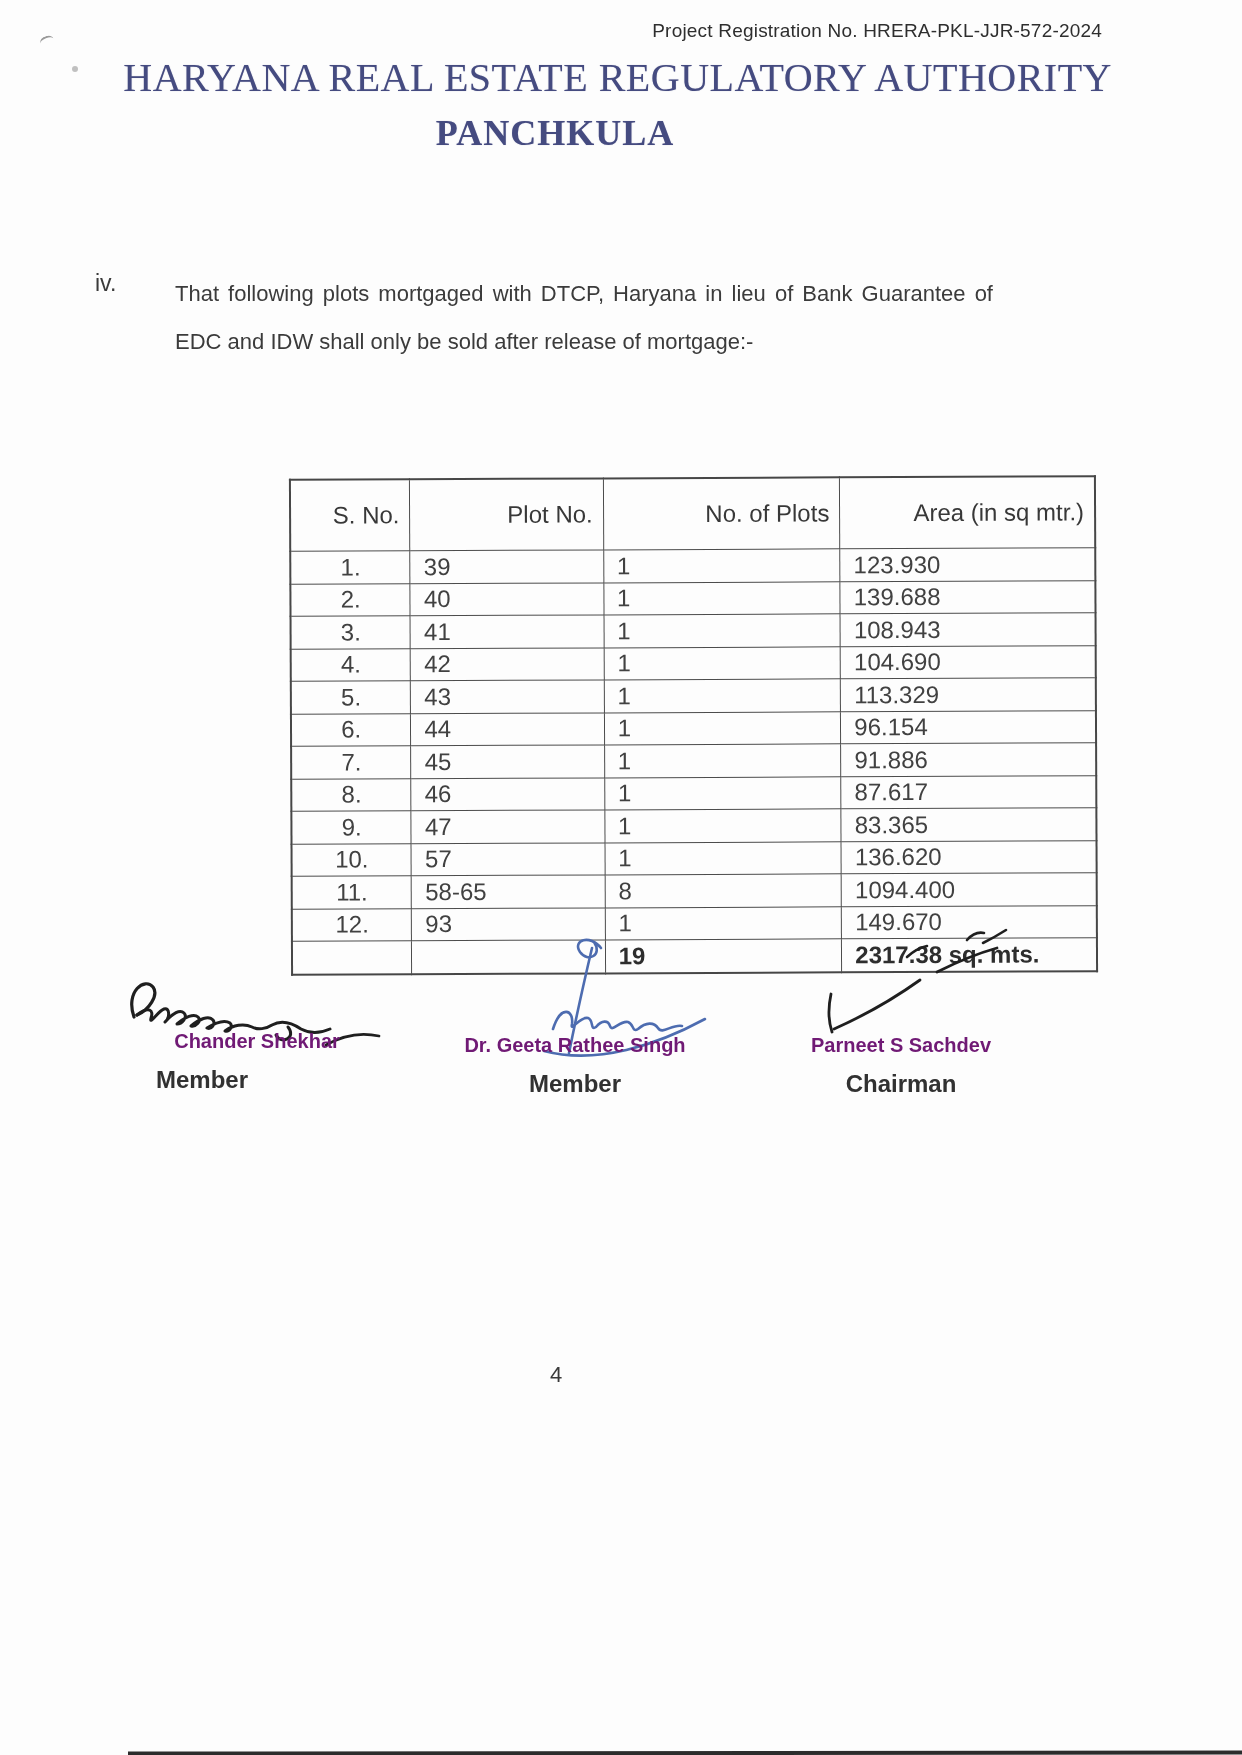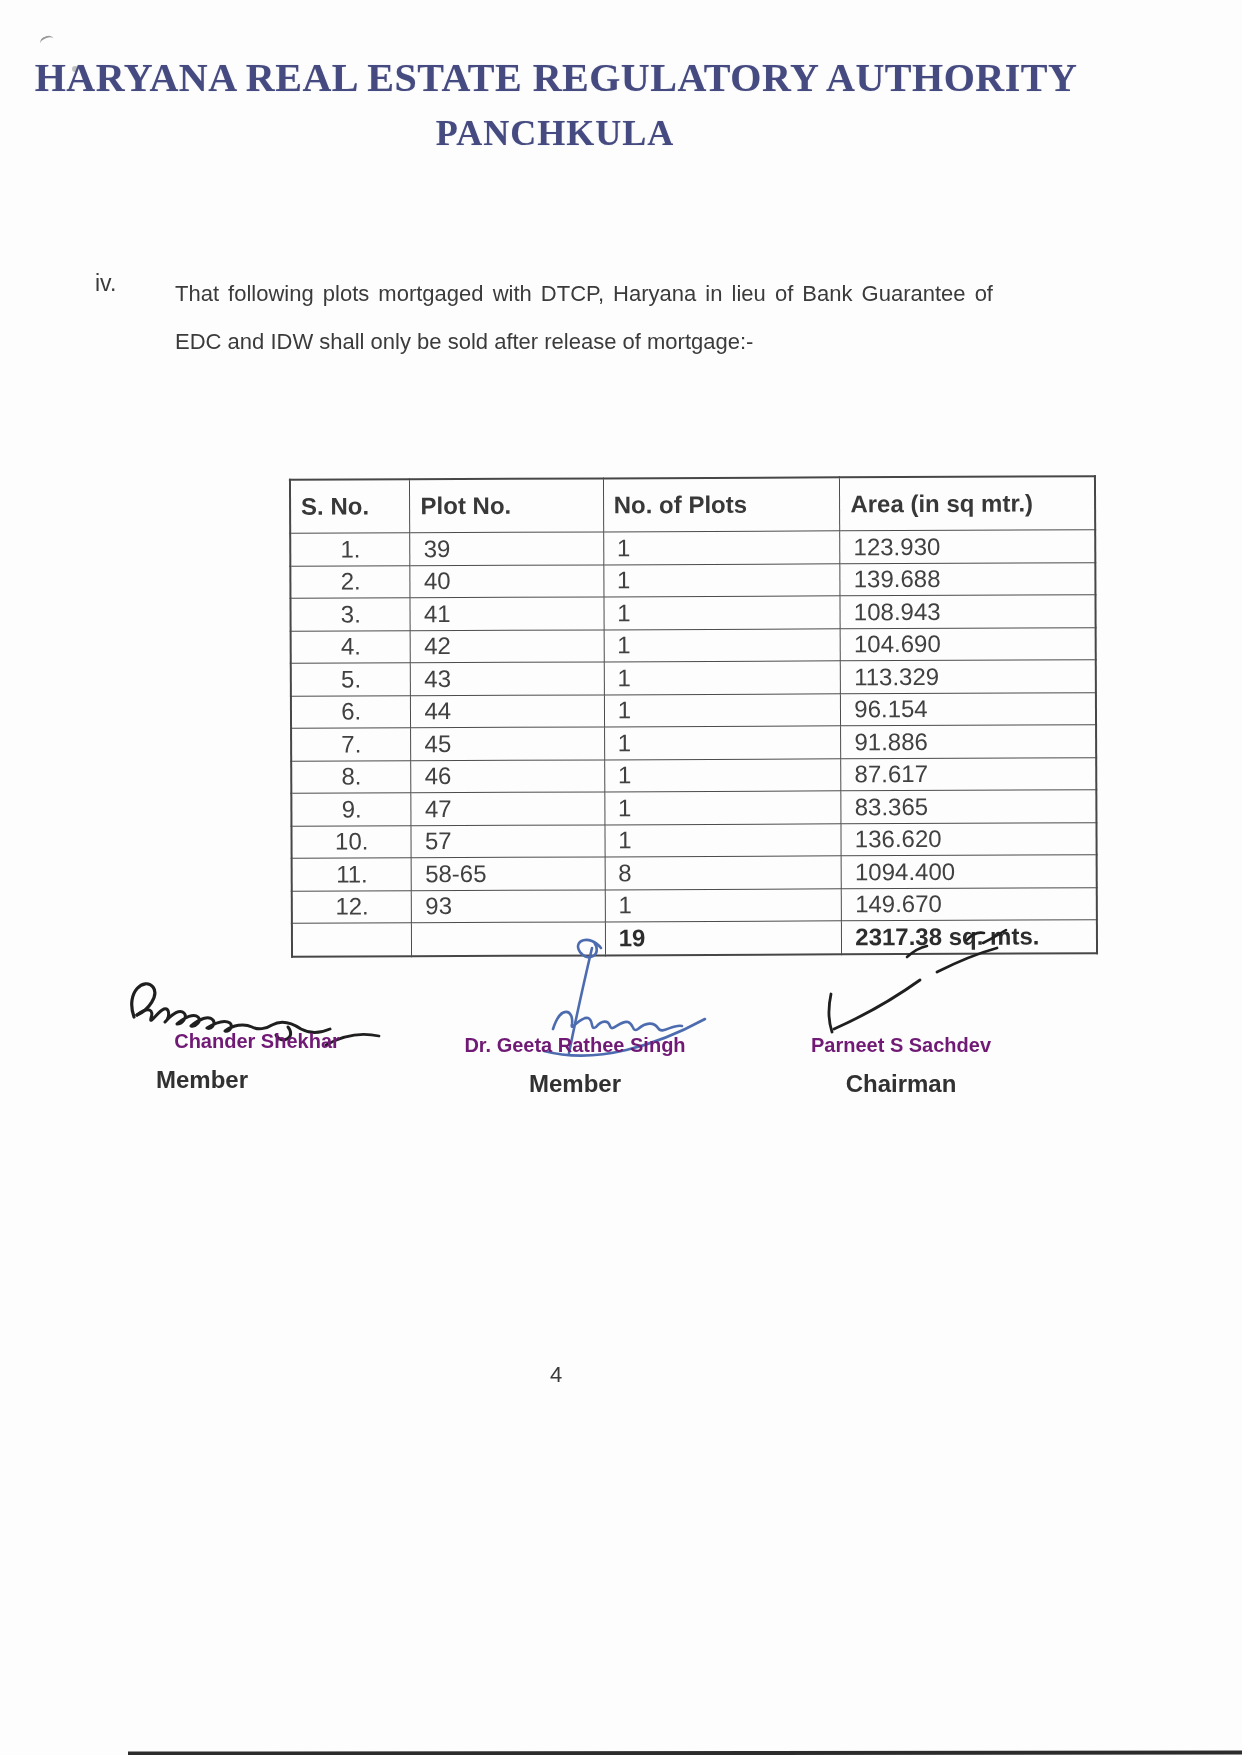--- a/index.html
+++ b/index.html
@@ -6,22 +6,22 @@
   .page {
     position:relative; width:1242px; height:1755px; margin:0 auto;
     background:#fdfdfd; overflow:hidden;
     font-family:"Liberation Sans", sans-serif; color:#3a3a3a;
   }
   .reg-no {
     position:absolute; top:20px; right:140px;
     font-size:19px; letter-spacing:.2px; color:#2e2e2e;
   }
   .title-1 {
-    position:absolute; top:54px; left:0; right:130px; text-align:center;
-    font-family:"Liberation Serif", serif; font-weight:bold;
+    position:absolute; top:54px; left:0; right:130px; text-align:right;
+    font-family:"Liberation Serif", serif; font-weight:normal;
     font-size:40px; letter-spacing:.5px;
     text-shadow:0 0 1px rgba(60,64,120,.35);
   }
   .title-2 {
     position:absolute; top:112px; left:0; right:132px; text-align:center;
     font-family:"Liberation Serif", serif; font-weight:bold;
     font-size:36px; letter-spacing:1px;
     text-shadow:0 0 1px rgba(60,64,120,.35);
   }
   .clause-marker {
@@ -36,22 +36,22 @@
     position:absolute; left:290px; top:477px; width:807px;
     border-collapse:collapse; table-layout:fixed;
     transform:rotate(-.25deg);
     border:2px solid #474747;
   }
   .plots-table col:nth-child(1){width:14.9%;}
   .plots-table col:nth-child(2){width:24.0%;}
   .plots-table col:nth-child(3){width:29.4%;}
   .plots-table col:nth-child(4){width:31.7%;}
   .plots-table th {
-    border:1.6px solid #4c4c4c; height:32px; padding:10px 10px;
-    font-size:24px; text-align:left; color:#383838; font-weight:bold;
+    border:1.6px solid #4c4c4c; height:32px; padding:19px 10px;
+    font-size:24px; text-align:right; color:#383838; font-weight:normal;
   }
   .plots-table td {
     border:1.6px solid #4c4c4c; height:29.5px; padding:1px 13px;
     font-size:24px; color:#414141; font-weight:400;
   }
   .plots-table td:first-child { text-align:center; padding:1px 4px; }
   .plots-table tr.total td { font-weight:bold; color:#2d2d2d; }
   .sig-block { position:absolute; text-align:center; }
   .sig-name { font-size:20px; font-weight:bold; color:#701a75; }
   .sig-role { font-size:24px; font-weight:bold; color:#313131; margin-top:13px; }
@@ -76,20 +76,21 @@
   }
 </style>
 </head>
 <body>
 
 <div class="page">
 
   <div class="speck-1"></div>
   <div class="speck-2"></div>
 
+  <div class="reg-no">Project Registration No. HRERA-PKL-JJR-572-2024</div>
 
   <div class="title-1" style="color: rgb(69, 75, 128);">HARYANA REAL ESTATE REGULATORY AUTHORITY</div>
   <div class="title-2" style="color: rgb(69, 75, 128);">PANCHKULA</div>
 
   <div class="clause-marker">iv.</div>
   <p class="clause-text">That following plots mortgaged with DTCP, Haryana in lieu of Bank Guarantee of EDC and IDW shall only be sold after release of mortgage:-</p>
 
   <table class="plots-table">
     <colgroup>
         <col>

